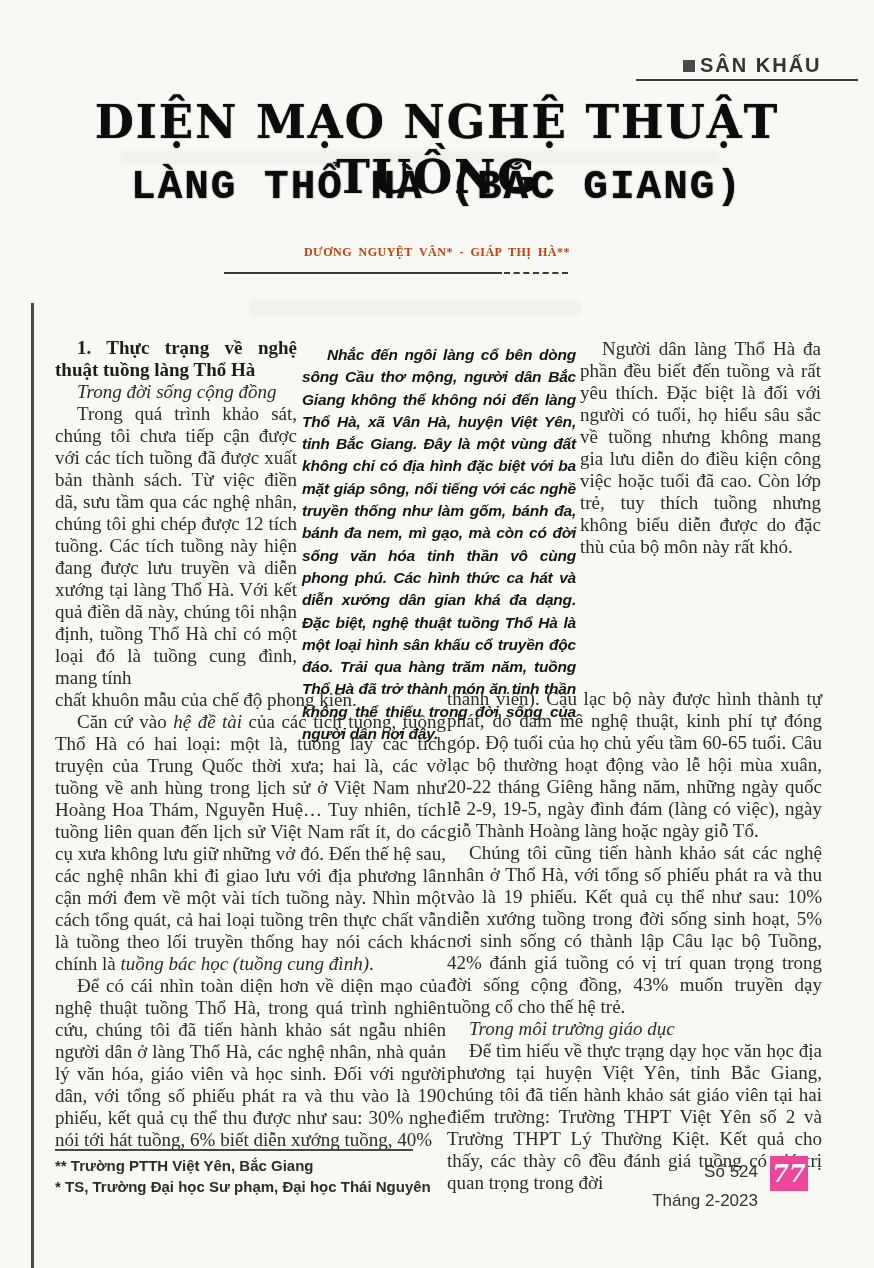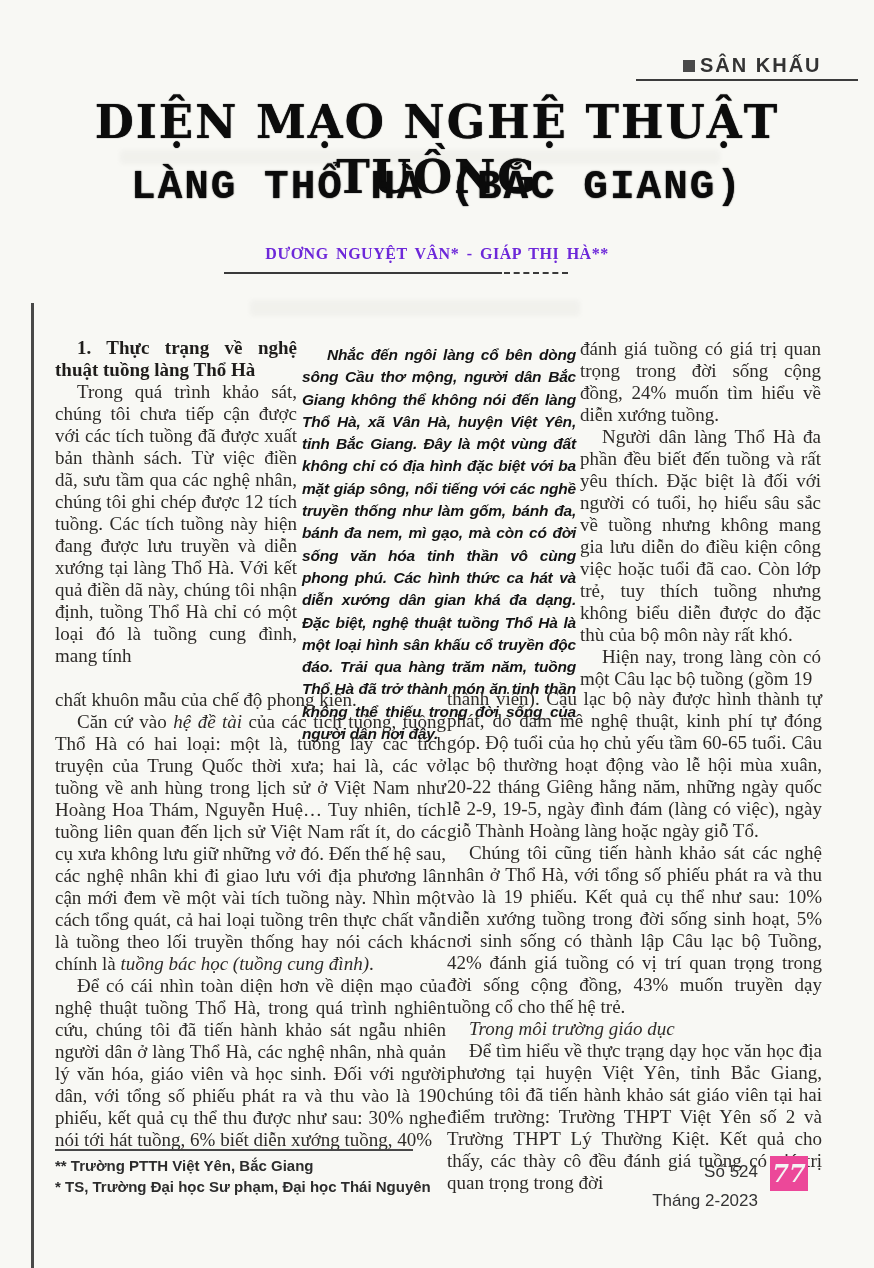--- a/index.html
+++ b/index.html
@@ -40,21 +40,21 @@
     text-align:center;
     font-family:Liberation Mono, monospace;
     font-weight:bold;font-size:41px;line-height:54px;
     letter-spacing:2px;color:#0b0b0b;
     text-shadow:0 0 1.4px #0b0b0b;
   }
   .authors{
     position:absolute;top:245px;left:40px;width:794px;
     text-align:center;
     font-family:"Liberation Serif", serif;
-    font-weight:bold;font-size:16px;letter-spacing:.5px;word-spacing:3px;color:#6d28d9;
+    font-weight:bold;font-size:12px;letter-spacing:.5px;word-spacing:3px;color:#c2410c;
   }
   .authors-rule-solid{position:absolute;top:272px;left:224px;width:278px;height:2px;background:#3a3a3a;}
   .authors-rule-dashed{position:absolute;top:272px;left:504px;width:64px;border-top:2px dashed #3a3a3a;}
 
   
   .col{position:absolute;font-size:19px;line-height:22px;text-align:justify;}
   .col p{margin:0;}
   .indent{text-indent:22px;}
   .col-left-narrow{left:55px;top:337px;width:242px;}
   .col-right-narrow{left:580px;top:338px;width:241px;}
@@ -115,31 +115,30 @@
 
   <div class="title-1">DIỆN MẠO NGHỆ THUẬT TUỒNG</div>
   <div class="title-2">LÀNG THỔ HÀ (BẮC GIANG)</div>
 
   <div class="authors">DƯƠNG NGUYỆT VÂN* - GIÁP THỊ HÀ**</div>
   <div class="authors-rule-solid"></div>
   <div class="authors-rule-dashed"></div>
 
   <div class="col col-left-narrow">
     <p class="heading-bold indent">1. Thực trạng về nghệ thuật tuồng làng Thổ Hà</p>
+    <p class="line-italic indent">Trong đời sống cộng đồng</p>
     <p class="indent">Trong quá trình khảo sát, chúng tôi chưa tiếp cận được với các tích tuồng đã được xuất bản thành sách. Từ việc điền dã, sưu tầm qua các nghệ nhân, chúng tôi ghi chép được 12 tích tuồng. Các tích tuồng này hiện đang được lưu truyền và diễn xướng tại làng Thổ Hà. Với kết quả điền dã này, chúng tôi nhận định, tuồng Thổ Hà chỉ có một loại đó là tuồng cung đình, mang tính</p>
   </div>
 
   <div class="inset">
     <p>Nhắc đến ngôi làng cổ bên dòng sông Cầu thơ mộng, người dân Bắc Giang không thể không nói đến làng Thổ Hà, xã Vân Hà, huyện Việt Yên, tỉnh Bắc Giang. Đây là một vùng đất không chỉ có địa hình đặc biệt với ba mặt giáp sông, nổi tiếng với các nghề truyền thống như làm gốm, bánh đa, bánh đa nem, mì gạo, mà còn có đời sống văn hóa tinh thần vô cùng phong phú. Các hình thức ca hát và diễn xướng dân gian khá đa dạng. Đặc biệt, nghệ thuật tuồng Thổ Hà là một loại hình sân khấu cổ truyền độc đáo. Trải qua hàng trăm năm, tuồng Thổ Hà đã trở thành món ăn tinh thần không thể thiếu trong đời sống của người dân nơi đây.</p>
   </div>
 
   <div class="col col-right-narrow">
-    <p>đánh giá tuồng có giá trị quan trọng trong đời sống cộng đồng, 24% muốn tìm hiểu về diễn xướng tuồng.</p>
     <p class="indent">Người dân làng Thổ Hà đa phần đều biết đến tuồng và rất yêu thích. Đặc biệt là đối với người có tuổi, họ hiểu sâu sắc về tuồng nhưng không mang gia lưu diễn do điều kiện công việc hoặc tuổi đã cao. Còn lớp trẻ, tuy thích tuồng nhưng không biểu diễn được do đặc thù của bộ môn này rất khó.</p>
-    <p class="indent">Hiện nay, trong làng còn có một Câu lạc bộ tuồng (gồm 19</p>
   </div>
 
   <div class="col col-left-wide">
     <p>chất khuôn mẫu của chế độ phong kiến.</p>
     <p class="indent"><span>Căn cứ vào </span><span style="font-style: italic;">hệ đề tài</span><span> của các tích tuồng, tuồng Thổ Hà có hai loại: một là, tuồng lấy các tích truyện của Trung Quốc thời xưa; hai là, các vở tuồng về anh hùng trong lịch sử ở Việt Nam như Hoàng Hoa Thám, Nguyễn Huệ… Tuy nhiên, tích tuồng liên quan đến lịch sử Việt Nam rất ít, do các cụ xưa không lưu giữ những vở đó. Đến thế hệ sau, các nghệ nhân khi đi giao lưu với địa phương lân cận mới đem về một vài tích tuồng này. Nhìn một cách tổng quát, cả hai loại tuồng trên thực chất vẫn là tuồng theo lối truyền thống hay nói cách khác chính là </span><span style="font-style: italic;">tuồng bác học (tuồng cung đình)</span><span>.</span></p>
     <p class="indent">Để có cái nhìn toàn diện hơn về diện mạo của nghệ thuật tuồng Thổ Hà, trong quá trình nghiên cứu, chúng tôi đã tiến hành khảo sát ngẫu nhiên người dân ở làng Thổ Hà, các nghệ nhân, nhà quản lý văn hóa, giáo viên và học sinh. Đối với người dân, với tổng số phiếu phát ra và thu vào là 190 phiếu, kết quả cụ thể thu được như sau: 30% nghe nói tới hát tuồng, 6% biết diễn xướng tuồng, 40%</p>
   </div>
 
   <div class="col col-right-wide">
     <p>thành viên). Câu lạc bộ này được hình thành tự phát, do đam mê nghệ thuật, kinh phí tự đóng góp. Độ tuổi của họ chủ yếu tầm 60-65 tuổi. Câu lạc bộ thường hoạt động vào lễ hội mùa xuân, 20-22 tháng Giêng hằng năm, những ngày quốc lễ 2-9, 19-5, ngày đình đám (làng có việc), ngày giỗ Thành Hoàng làng hoặc ngày giỗ Tổ.</p>

